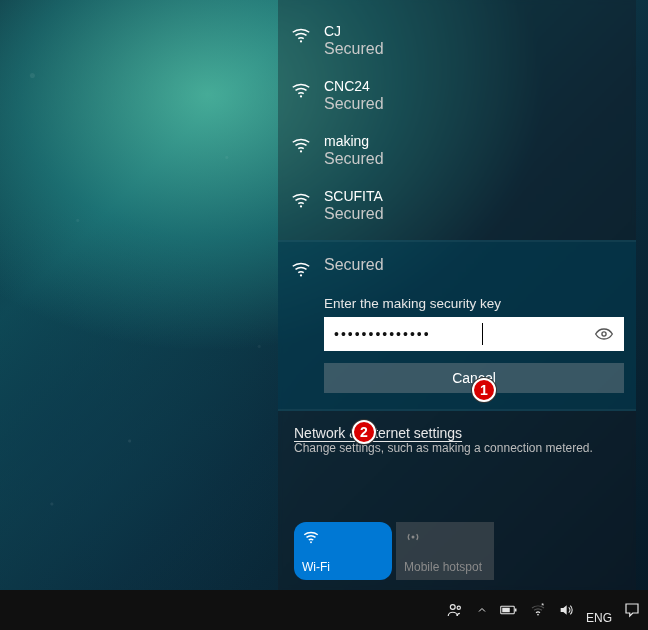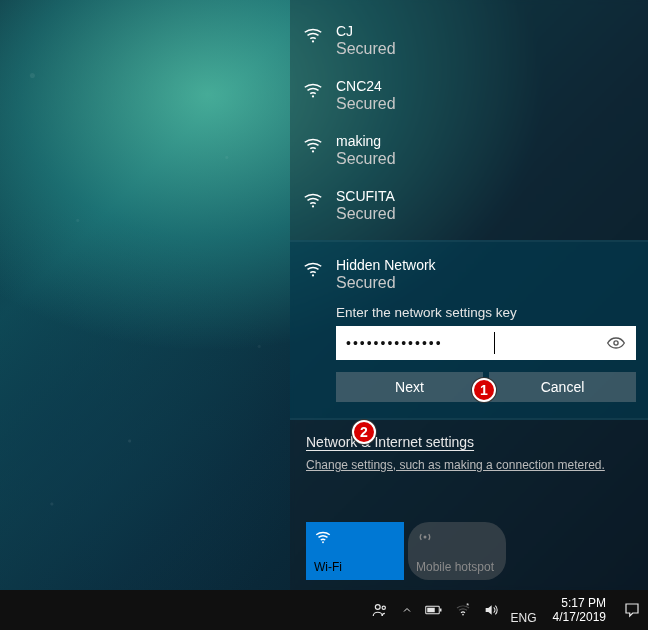--- a/index.html
+++ b/index.html
@@ -22,21 +22,21 @@
       radial-gradient(circle at 40% 55%, rgba(255,255,255,0.05) 0 1px, transparent 2px),
       radial-gradient(ellipse 420px 320px at 32% 15%,
                       rgba(115,250,205,0.55) 0%, rgba(48,170,160,0.40) 45%, rgba(10,36,52,0) 80%),
       radial-gradient(ellipse 300px 300px at 10% 70%,
                       rgba(12,58,78,0.6) 0%, rgba(4,18,30,0) 80%),
       linear-gradient(135deg, #0a2a38 0%, #0f4d58 25%, #0b2d3e 55%, #061825 100%);
   }
   .flyout {
     position: absolute;
     top: 0;
-    right: 0;
+    right: 12px;
     width: 358px;
     bottom: 40px;
     background: rgba(20,26,34,0.35);
     color: #fff;
     font-size: 13.5px;
     display: flex;
     flex-direction: column;
     backdrop-filter: blur(2px);
   }
   .net-list { padding-top: 12px; }
@@ -115,43 +115,42 @@
   .settings-link {
     color: #e8e8e8;
     font-size: 14px;
     text-decoration: underline;
     text-underline-offset: 3px;
     cursor: pointer;
   }
   .settings-desc {
     color: #bcbcbc;
     font-size: 12px;
-    margin-top: 8px;
-    text-decoration: underline;
+    margin-top: 0;
   }
   .tile-row {
     display: flex;
     gap: 4px;
     padding: 6px 16px 10px 16px;
     margin-top: auto;
   }
   .tile {
     width: 98px;
     height: 58px;
     padding: 6px 8px;
     background: rgba(120,120,120,0.35);
     color: #d8d8d8;
     font-size: 12px;
     display: flex;
     flex-direction: column;
     justify-content: space-between;
     cursor: pointer;
   }
-  .tile.active { background: #0078d4; color: #000000; }
-  .tile.disabled { color: #8a8a8a; border-radius: 21px; }
+  .tile.active { background: #0078d4; color: #ffffff; border-radius: 12px; }
+  .tile.disabled { color: #8a8a8a; }
   .tile .t-icon { height: 18px; display:flex; align-items:flex-start; }
   .tile .t-label { line-height: 13px; }
   .taskbar {
     position: absolute;
     left: 0; right: 0; bottom: 0;
     height: 40px;
     background: #101010;
     color: #fff;
     display: flex;
     align-items: center;
@@ -254,40 +253,38 @@
     <div class="selected-header">
       <span class="wifi-icon" style="width:26px;height:26px;flex:0 0 26px;display:flex;align-items:center;justify-content:center;">
         <svg width="22" height="22" viewBox="0 0 24 24" fill="none" stroke="#fff" stroke-width="1.6">
           <path d="M3 9a15 15 0 0 1 18 0"></path>
             <path d="M6 12.5a10 10 0 0 1 12 0"></path>
             <path d="M9 16a5 5 0 0 1 6 0"></path>
             <circle cx="12" cy="19" r="1.2" fill="#fff" stroke="none"></circle>
         </svg>
       </span>
       <div class="net-meta">
-        <div class="name">Hidden Network</div>
-        <div class="status">Secured</div>
-      </div>
-    </div>
-
-    <div class="prompt">Enter the network settings key</div>
+        <div class="status">Secured</div>
+      </div>
+    </div>
+
+    <div class="prompt">Enter the making security key</div>
 
     <div class="pwd-wrap">
       <input class="pwd-input" type="text" readonly="" value="••••••••••••••" style="">
       <span class="cursor-bar"></span>
       <span class="reveal">
         <svg width="20" height="20" viewBox="0 0 24 24" fill="none" stroke="#555" stroke-width="1.6">
           <path d="M2 12s3.5-6 10-6 10 6 10 6-3.5 6-10 6S2 12 2 12z"></path>
           <circle cx="12" cy="12" r="2.5"></circle>
         </svg>
       </span>
     </div>
 
     <div class="btn-row">
-      <button class="btn">Next</button>
       <button class="btn">Cancel</button>
     </div>
   </div>
 
   <div class="settings-block">
     <div class="settings-link">Network &amp; Internet settings</div>
     <div class="settings-desc">Change settings, such as making a connection metered.</div>
   </div>
 
   <div class="tile-row">
@@ -349,24 +346,20 @@
     </span>
     <span class="t-ico">
       <svg width="16" height="16" viewBox="0 0 24 24" fill="none" stroke="#e6e6e6" stroke-width="1.6">
         <path d="M4 9v6h4l5 4V5L8 9H4z" fill="#e6e6e6" stroke="none"></path>
           <path d="M16 8a5 5 0 0 1 0 8"></path>
           <path d="M18.5 5.5a9 9 0 0 1 0 13"></path>
       </svg>
     </span>
     <span class="t-ico" style="font-size:12px;margin-top:16px;">ENG</span>
   </div>
-  <div class="clock">
-    <div>5:17 PM</div>
-    <div>4/17/2019</div>
-  </div>
   <span class="notif">
     <svg width="18" height="18" viewBox="0 0 24 24" fill="none" stroke="#e6e6e6" stroke-width="1.6">
       <path d="M4 4h16v12H13l-4 4v-4H4V4z"></path>
     </svg>
   </span>
 </div>
 
 <div class="callout" style="left:472px; top:378px;">1</div>
 <div class="callout" style="left:352px; top:420px;">2</div>
 

